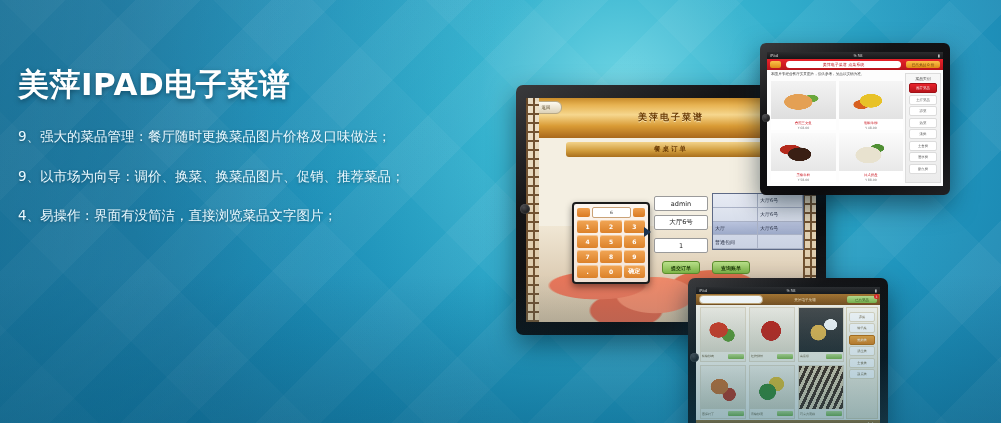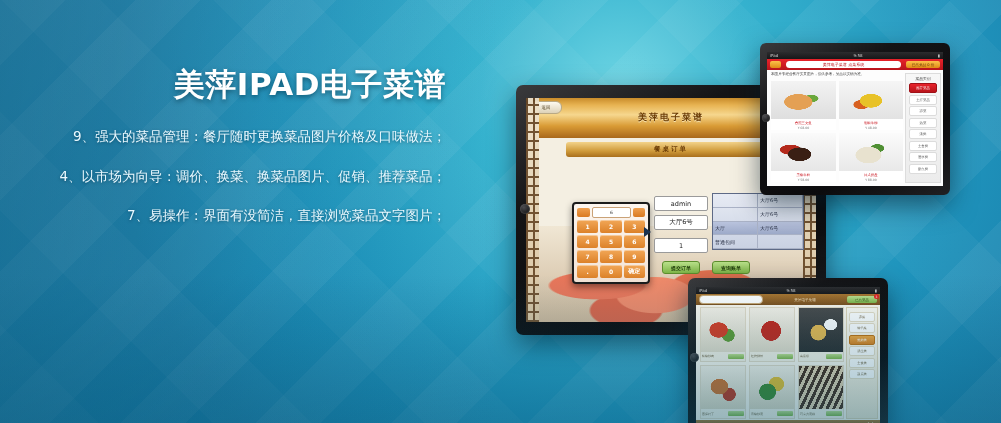--- a/index.html
+++ b/index.html
@@ -18,21 +18,21 @@
   #bands2{position:absolute;inset:0;
     background:repeating-linear-gradient(45deg,
       rgba(255,255,255,.035) 0px, rgba(255,255,255,.035) 70px,
       rgba(255,255,255,0) 70px, rgba(255,255,255,0) 150px);
     pointer-events:none;}
   #vig{position:absolute;inset:0;pointer-events:none;
     background:linear-gradient(90deg, rgba(10,95,130,.45) 0%, rgba(10,95,130,.12) 26%, rgba(0,0,0,0) 50%),
                linear-gradient(0deg, rgba(8,88,122,.40) 0%, rgba(0,0,0,0) 35%);}
 
   
-  #copy{position:absolute;left:16px;top:64px;width:430px;z-index:6;text-align:right;}
+  #copy{position:absolute;left:16px;top:64px;width:430px;z-index:6;}
   #title{color:#fff;font-weight:bold;font-size:31px;letter-spacing:.5px;
     text-shadow:0 2px 5px rgba(0,40,60,.55);margin:0 0 24px 2px;white-space:nowrap;}
   .bullet{color:#eaf9ff;font-size:13.5px;line-height:1;margin:0 0 26px 2px;
     text-shadow:0 1px 3px rgba(0,40,60,.5);white-space:nowrap;}
 
   
   .ipad{position:absolute;background:linear-gradient(150deg,#3a3a3c 0%,#141416 30%,#0b0b0d 70%,#202022 100%);
     box-shadow:0 10px 26px rgba(0,25,40,.55);}
   .ipad .screen{position:absolute;overflow:hidden;background:#fff;}
   .homebtn{position:absolute;border-radius:50%;
@@ -159,22 +159,22 @@
 </head>
 <body>
 
 <div id="stage">
   <div id="bands"></div>
   <div id="bands2"></div>
 
   <div id="copy">
     <h1 id="title">美萍IPAD电子菜谱</h1>
     <p class="bullet">9、强大的菜品管理：餐厅随时更换菜品图片价格及口味做法；</p>
-    <p class="bullet">4、以市场为向导：调价、换菜、换菜品图片、促销、推荐菜品；</p>
-    <p class="bullet">7、易操作：界面有没简洁，直接浏览菜品文字图片；</p>
+    <p class="bullet">9、以市场为向导：调价、换菜、换菜品图片、促销、推荐菜品；</p>
+    <p class="bullet">4、易操作：界面有没简洁，直接浏览菜品文字图片；</p>
   </div>
 
   <div class="ipad" id="ipadMain">
     <div class="screen">
       <div class="mScreen">
         <div class="statusbar">
           <span>iPad</span>
           <span>9:58</span>
           <span>▮</span>
         </div>

